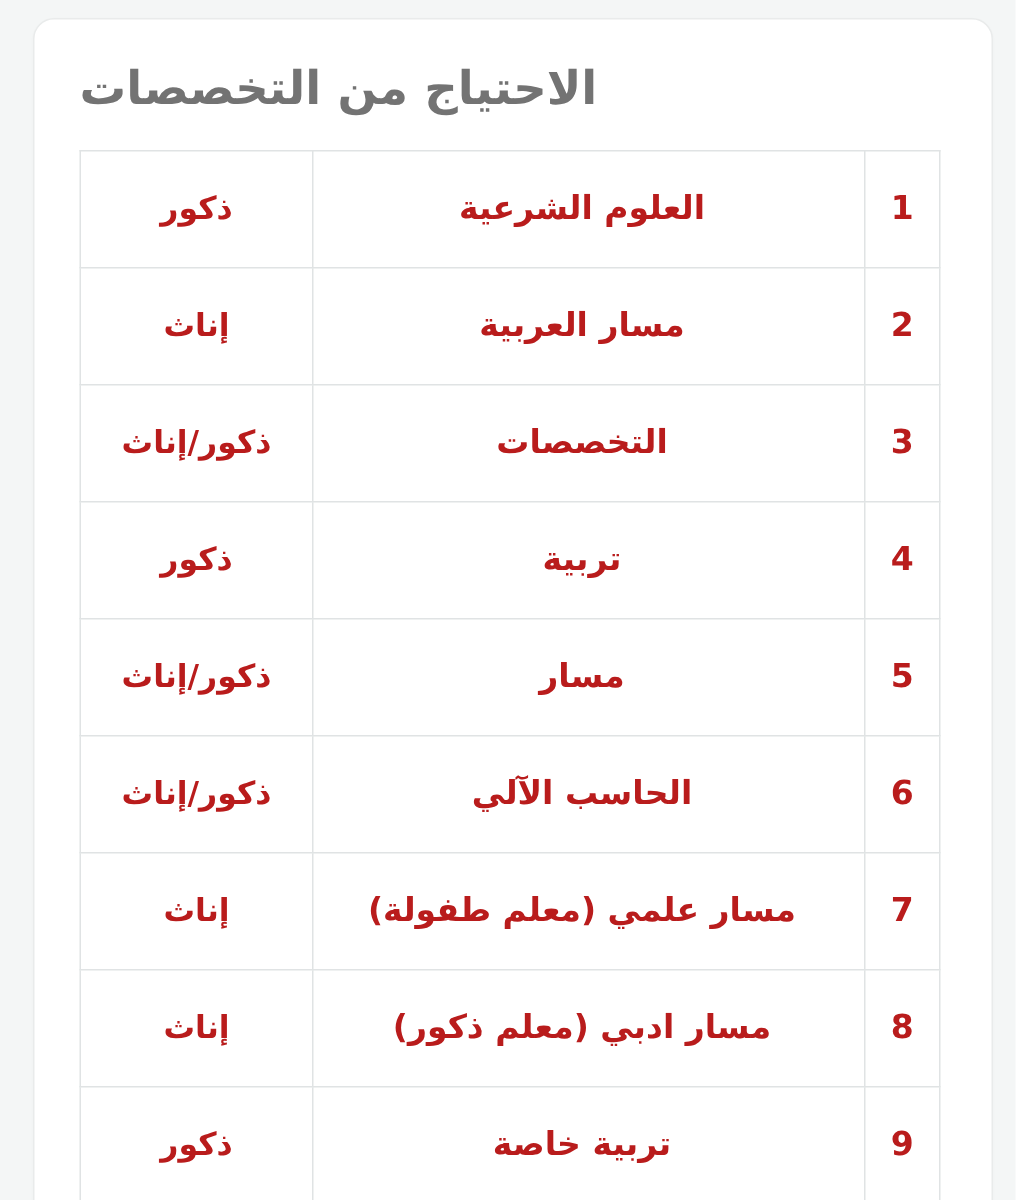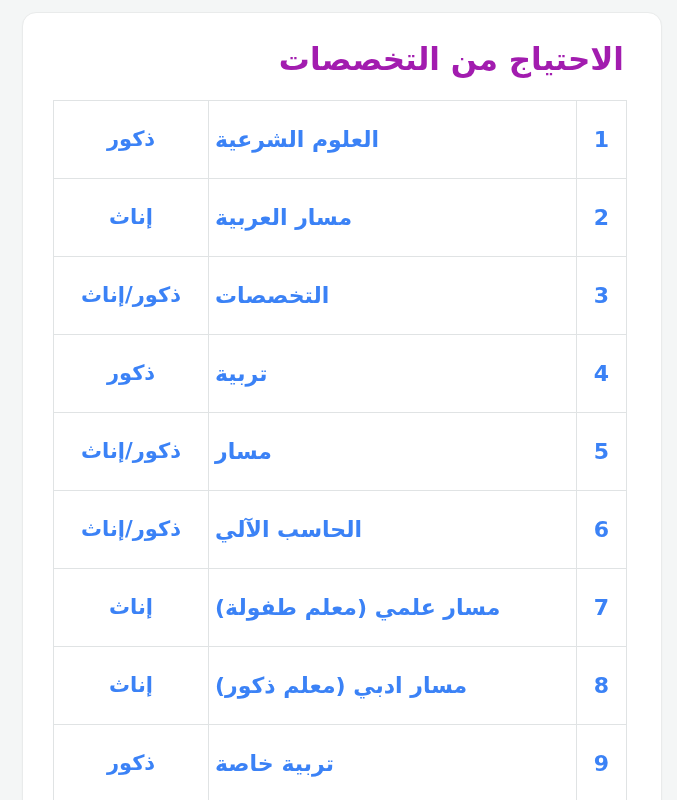--- a/index.html
+++ b/index.html
@@ -21,51 +21,51 @@
     width: 640px;
     height: 830px;
     box-sizing: border-box;
     background: #ffffff;
     border: 1px solid #e9ebeb;
     border-radius: 14px;
     box-shadow: 0 1px 2px rgba(0,0,0,0.03);
   }
   .card-title {
     direction: rtl;
-    text-align: right;
+    text-align: left;
     margin: 24px 37px 18px 30px;
     font-size: 31px;
     line-height: 1.45;
     font-weight: bold;
-    color: #a21caf;
+    color: #737373;
     letter-spacing: 0;
   }
   table.needs-table {
     direction: rtl;
     border-collapse: collapse;
     table-layout: fixed;
     margin: 0 37px 0 30px;
     width: 573px;
     background: #ffffff;
   }
   table.needs-table td {
     border: 1px solid #e0e3e4;
     height: 75px;
-    color: #3b82f6;
+    color: #b91c1c;
     overflow: hidden;
     white-space: nowrap;
   }
   td.num {
     text-align: center;
     font-weight: bold;
     font-size: 22px;
     color: #1e2225;
   }
   td.name {
-    text-align: left;
+    text-align: center;
     padding: 0 15px 0 6px;
     font-weight: bold;
     font-size: 22px;
     color: #1e2225;
   }
   td.gender {
     text-align: center;
     font-weight: bold;
     font-size: 21px;
     color: #212528;

